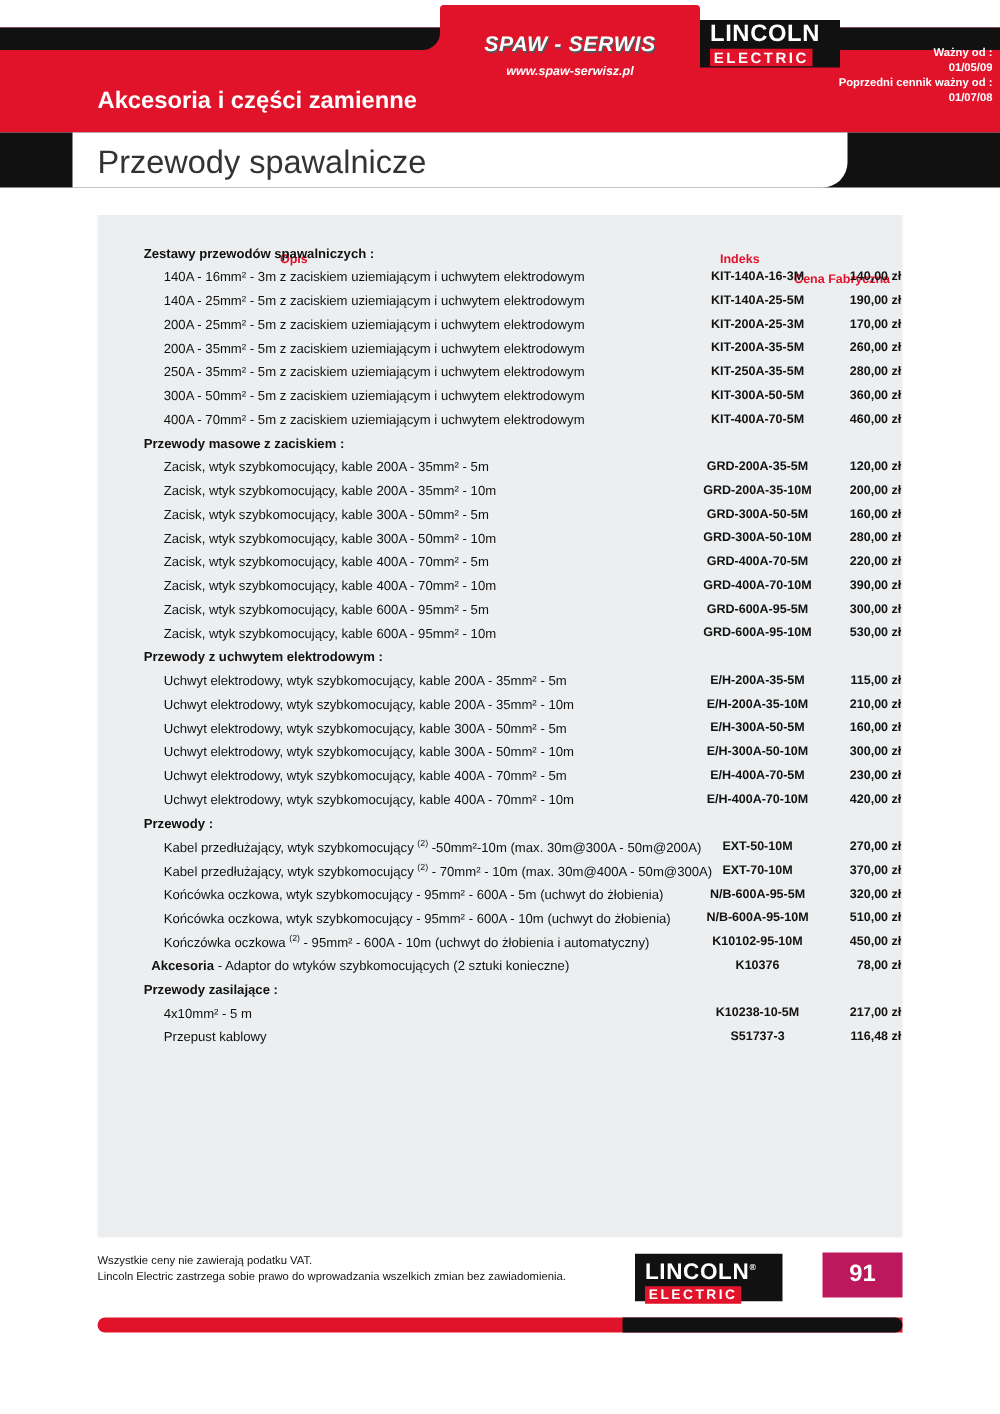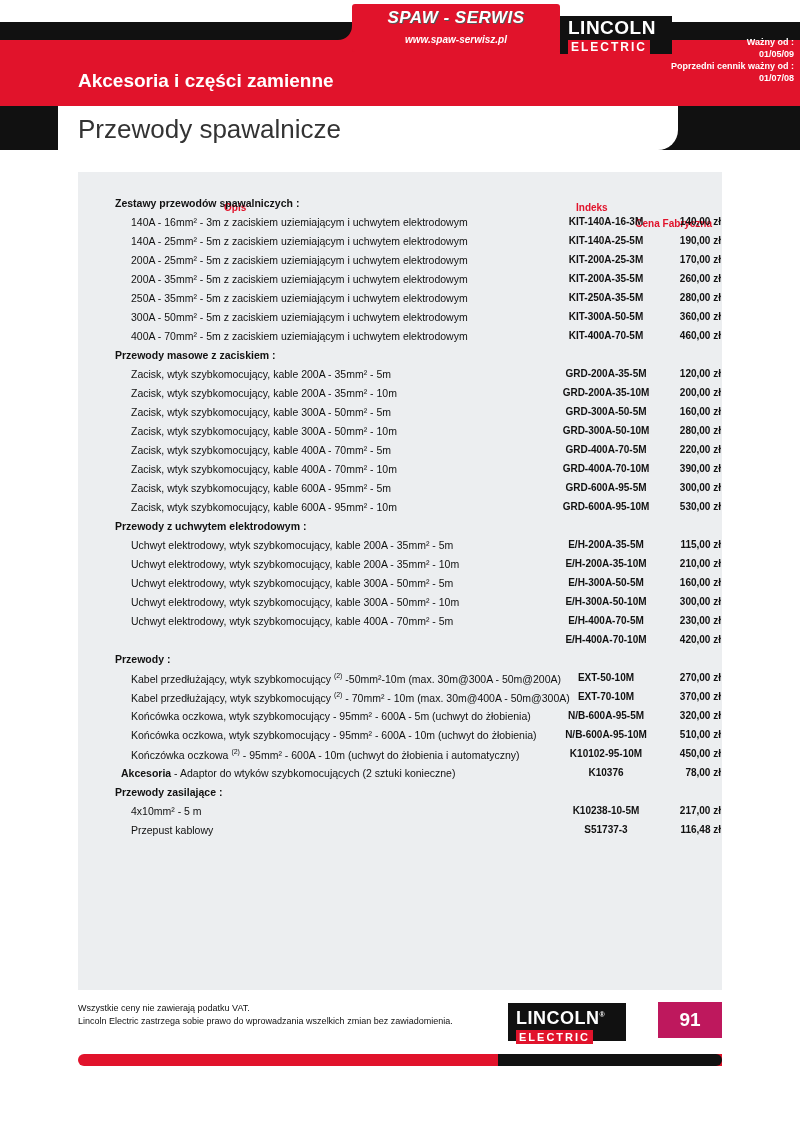--- a/index.html
+++ b/index.html
@@ -42,21 +42,21 @@
     background: #e1132b;
     border-radius: 3px;
     text-align: center;
     color: #ffffff;
   }
   .spaw-logo .spaw-title {
     font-style: italic;
     font-weight: bold;
     font-size: 17px;
     letter-spacing: 0.5px;
-    margin-top: 4px;
+    margin-top: 22px;
     text-shadow: 1px 1px 0 #555;
   }
   .spaw-logo .spaw-url {
     font-style: italic;
     font-weight: bold;
     font-size: 10px;
     margin-top: 6px;
   }
 
   
@@ -398,20 +398,21 @@
         <span class="desc">Uchwyt elektrodowy, wtyk szybkomocujący, kable 300A - 50mm² - 10m</span>
         <span class="idx">E/H-300A-50-10M</span>
         <span class="price">300,00 zł</span>
       </div>
       <div class="row">
         <span class="desc">Uchwyt elektrodowy, wtyk szybkomocujący, kable 400A - 70mm² - 5m</span>
         <span class="idx">E/H-400A-70-5M</span>
         <span class="price">230,00 zł</span>
       </div>
       <div class="row">
+        <span class="desc">Uchwyt elektrodowy, wtyk szybkomocujący, kable 400A - 70mm² - 10m</span>
         <span class="idx">E/H-400A-70-10M</span>
         <span class="price">420,00 zł</span>
       </div>
       <div class="row group">
         <span class="desc">Przewody :</span>
       </div>
       <div class="row">
         <span class="desc">Kabel przedłużający, wtyk szybkomocujący <sup>(2)</sup> -50mm²-10m (max. 30m@300A - 50m@200A)</span>
         <span class="idx">EXT-50-10M</span>
         <span class="price">270,00 zł</span>

